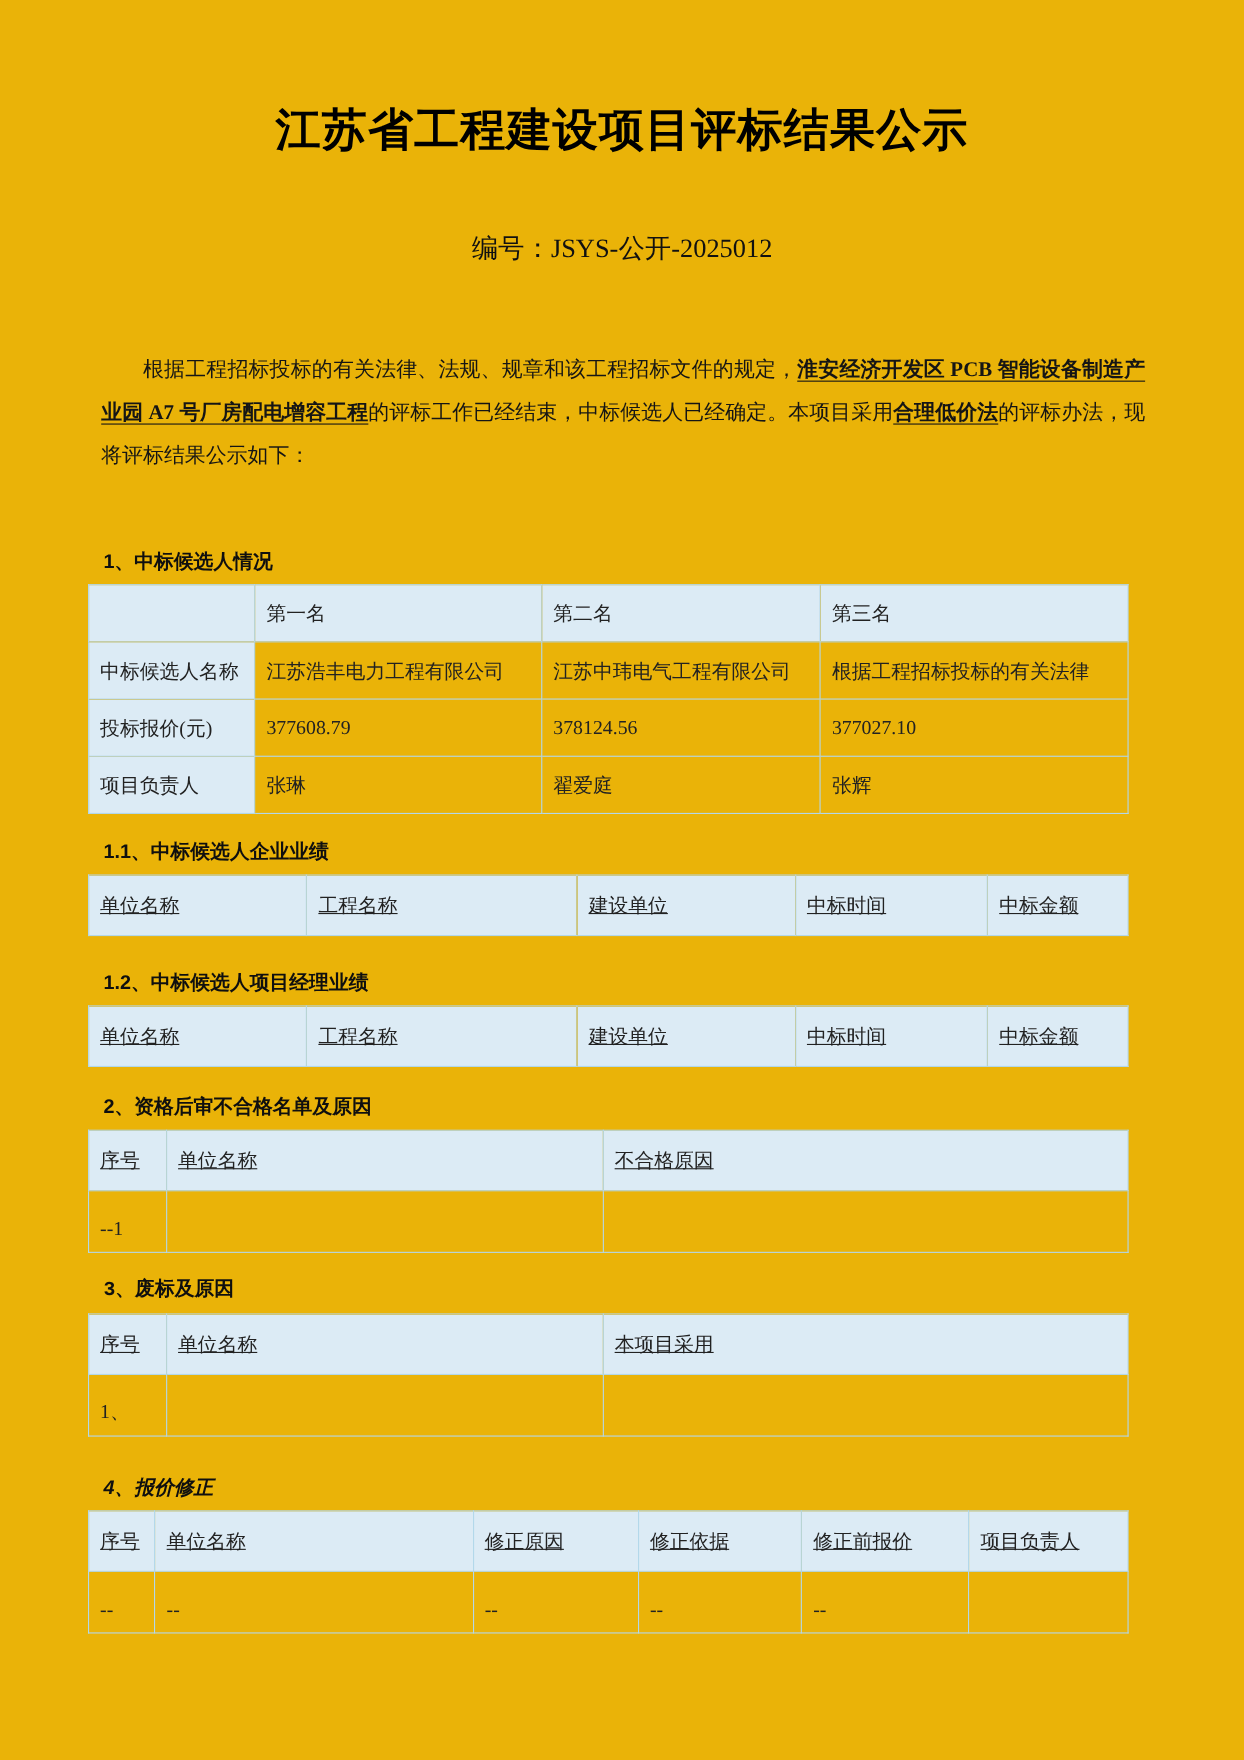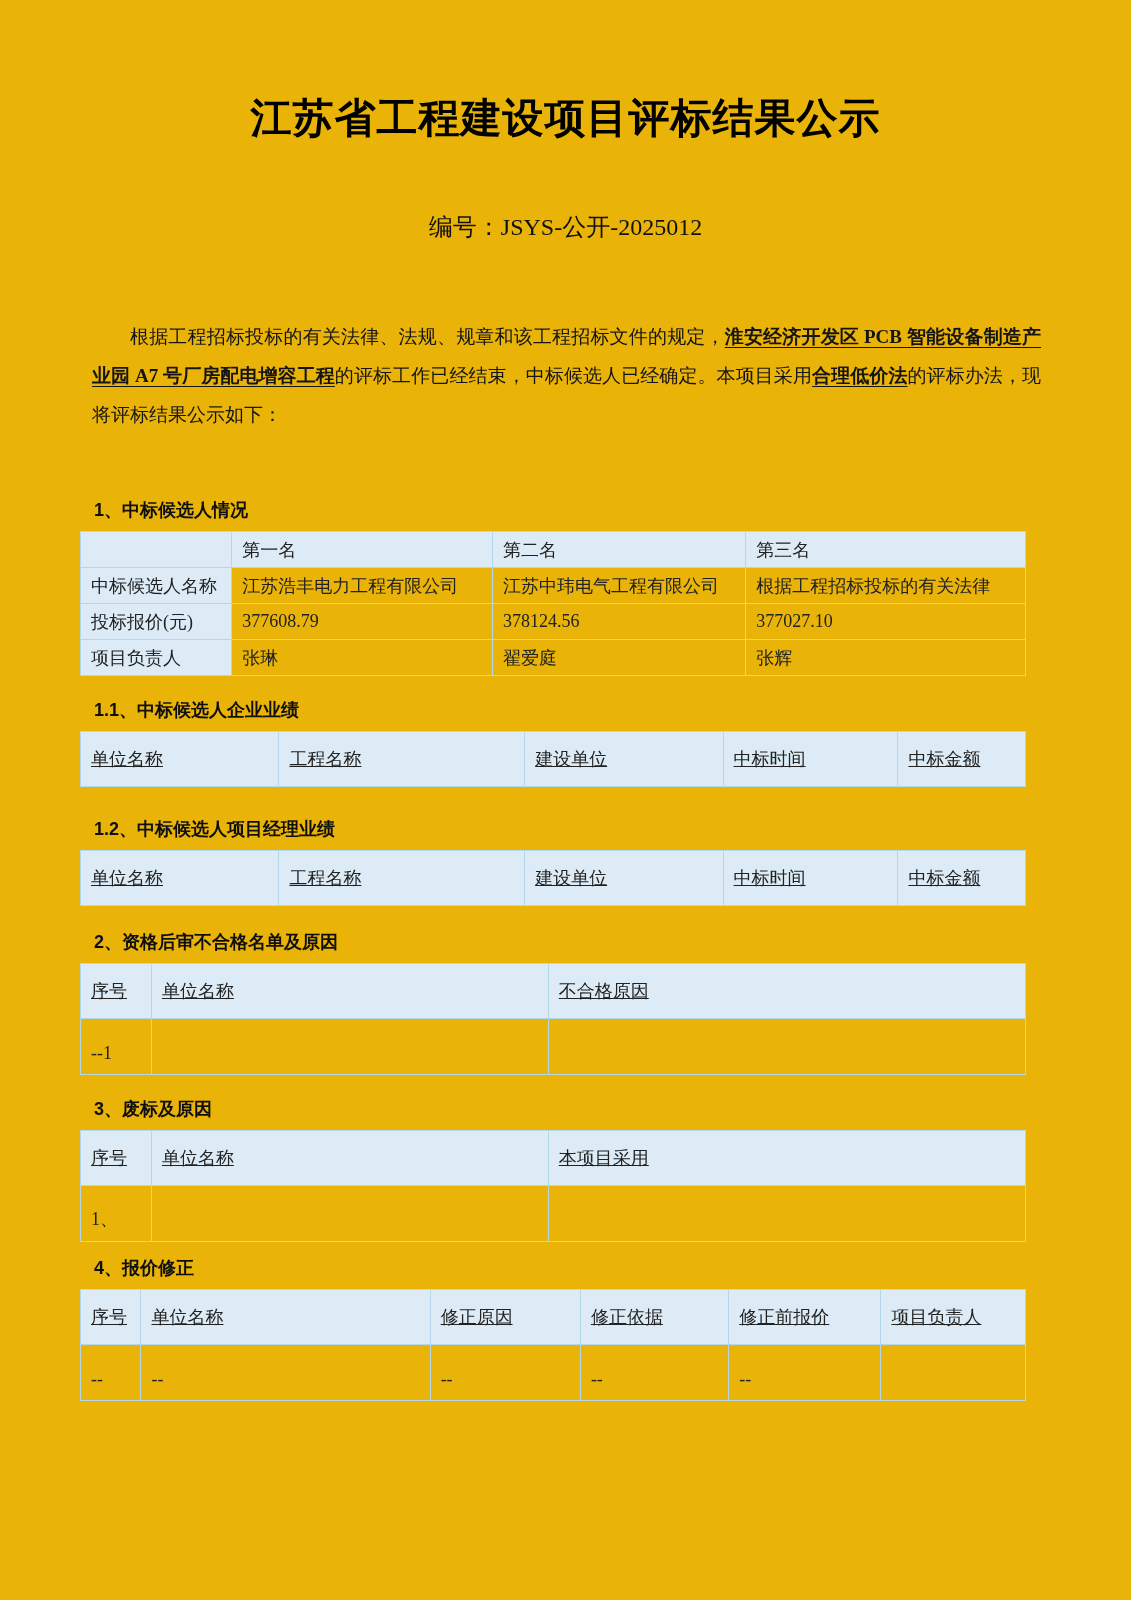--- a/index.html
+++ b/index.html
@@ -50,41 +50,41 @@
     font-weight: bold;
     font-size: 18px;
     line-height: 24px;
     color: #0f0f0f;
     padding-left: 14px;
   }
   .mt-s1  { margin-top: 64px; }
   .mt-s11 { margin-top: 22px; }
   .mt-s12 { margin-top: 30px; }
   .mt-s2  { margin-top: 24px; }
-  .mt-s3  { margin-top: 22px; }
-  .mt-s4  { margin-top: 14px; }
+  .mt-s3  { margin-top: 22px; font-family: Liberation Mono, monospace; }
+  .mt-s4  { margin-top: 34px; font-style: italic; }
   table.doc-table {
     border-collapse: collapse;
     table-layout: fixed;
     width: 946px;
     margin-top: 9px;
     font-size: 18px;
     color: #222;
   }
   .doc-table th, .doc-table td {
     border: 1px solid #b3d8ea;
     padding: 4px 10px;
     text-align: left;
     font-weight: normal;
     vertical-align: middle;
     overflow: hidden;
     white-space: nowrap;
   }
   .doc-table .hd { background: #dcebf5; }
-  .row-52 { height: 36px; }
+  .row-52 { height: 52px; }
   .row-55 { height: 55px; text-decoration: underline; }
   .row-56 { height: 56px; }
   .low td { vertical-align: bottom; padding-bottom: 10px; }
 </style>
 </head>
 <body>
 
 <div class="page">
 
   <h1 class="title">江苏省工程建设项目评标结果公示</h1>

